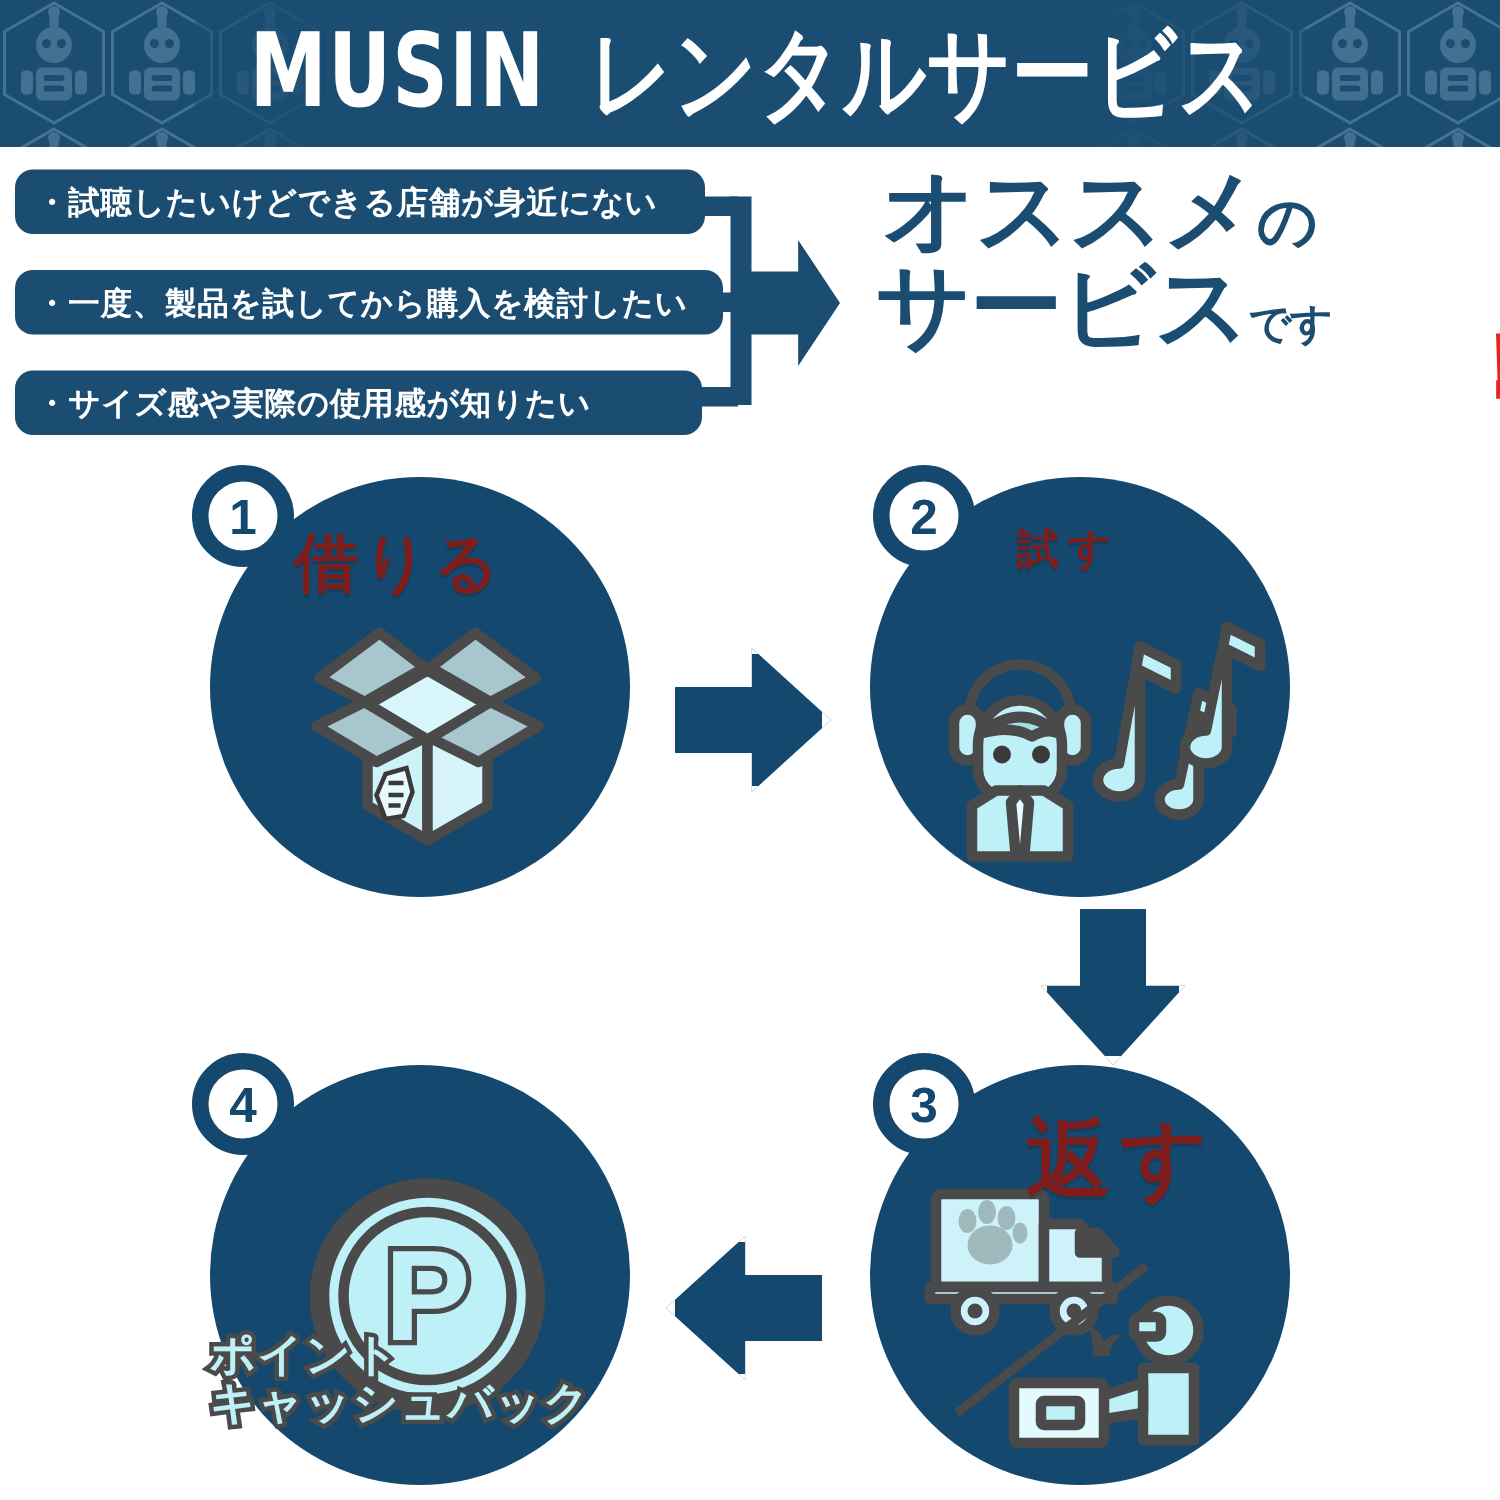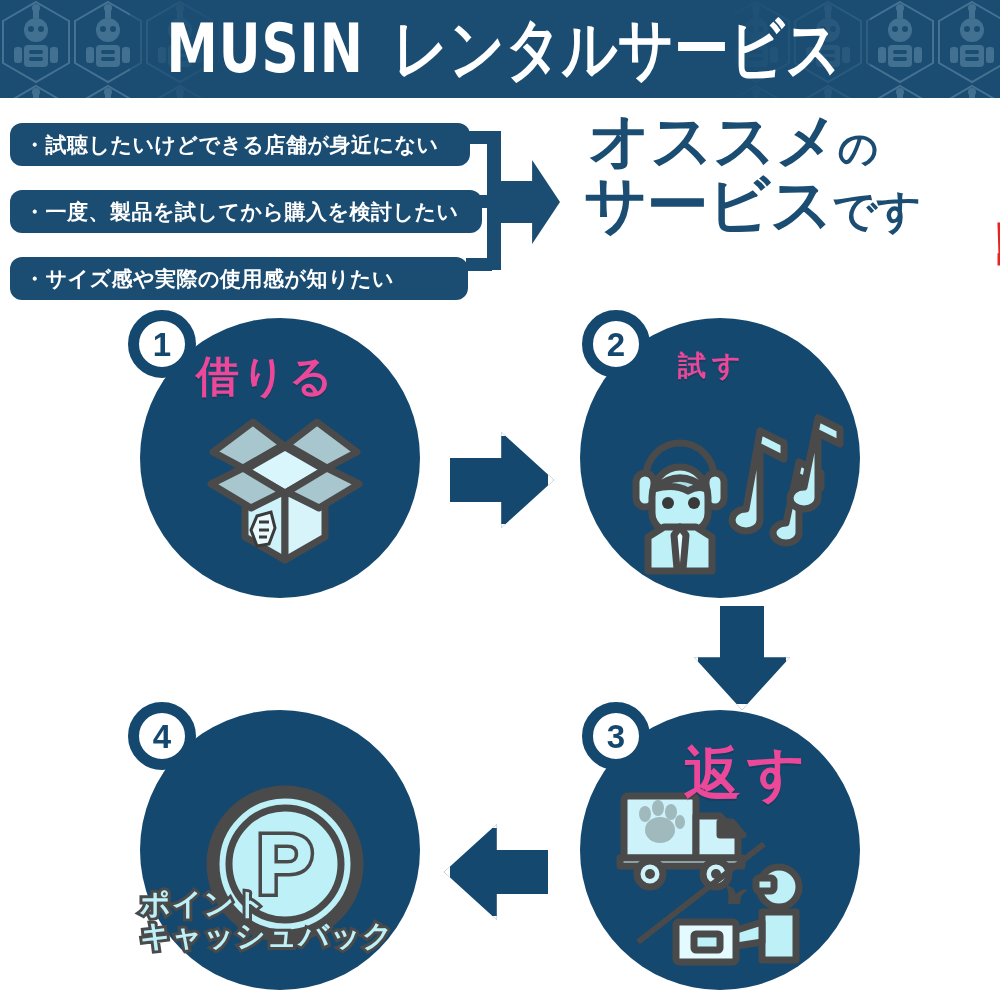--- a/index.html
+++ b/index.html
@@ -52,21 +52,20 @@
     height: 43px;
     background: #1b4d72;
     border-radius: 12px;
     color: #ffffff;
     display: flex; align-items: center;
     padding: 0 14px;
     font-size: 21px;
     font-weight: 700;
     letter-spacing: 0.5px;
     white-space: nowrap;
-    margin-top: 10px;
   }
   #bullet0 { left: 10px; top: 113px; width: 460px; }
   #bullet1 { left: 10px; top: 180px; width: 472px; }
   #bullet2 { left: 10px; top: 247px; width: 458px; }
 
   
   .conn { position: absolute; background: #1b4d72; }
   #conn-v  { left: 487px; top: 131px; width: 14px; height: 139px; }
   #conn-h0 { left: 468px; top: 131px; width: 24px; height: 13px; }
   #conn-h1 { left: 480px; top: 195px; width: 30px; height: 13px; }
@@ -88,21 +87,21 @@
     white-space: nowrap;
     font-weight: 700;
     color: #1b4d72;
     -webkit-text-stroke: 7px #ffffff;
     paint-order: stroke fill;
     line-height: 1;
   }
   #os-l1 { left: 8px; top: 6px; font-size: 62px; letter-spacing: -1px; }
   #os-l1 .sm { font-size: 40px; }
   #os-l2 { left: 4px; top: 70px; font-size: 62px; letter-spacing: -1px; }
-  #os-l2 .sm { font-size: 44px; }
+  #os-l2 .sm { font-size: 28px; }
   .os-bang {
     position: absolute; right: 8px; top: 112px;
     font-size: 56px; font-weight: 700; line-height: 1;
     color: #ffffff;
     -webkit-text-stroke: 5px #e8231f;
     letter-spacing: -4px;
   }
 
   
   .circle {
@@ -125,21 +124,21 @@
     font-size: 33px; font-weight: 700; color: #14486e;
     line-height: 1;
   }
   #badge1 { left: 128px; top: 310px; }
   #badge2 { left: 582px; top: 310px; }
   #badge3 { left: 582px; top: 702px; }
   #badge4 { left: 128px; top: 702px; }
 
   .steplabel {
     position: absolute;
-    color: #ec4899;
+    color: #7f1d1d;
     font-weight: 700;
     white-space: nowrap;
     line-height: 1;
     text-shadow: 0 2px 0 rgba(0,0,0,.12);
   }
   #lbl1 { left: 196px; top: 355px; font-size: 43px; letter-spacing: 3px; }
   #lbl2 { left: 678px; top: 352px; font-size: 28px; letter-spacing: 6px; }
   #lbl3 { left: 684px; top: 745px; font-size: 57px; letter-spacing: 6px; }
   #lbl4 { left: 182px; top: 750px; font-size: 34px; letter-spacing: 1px; }
 

